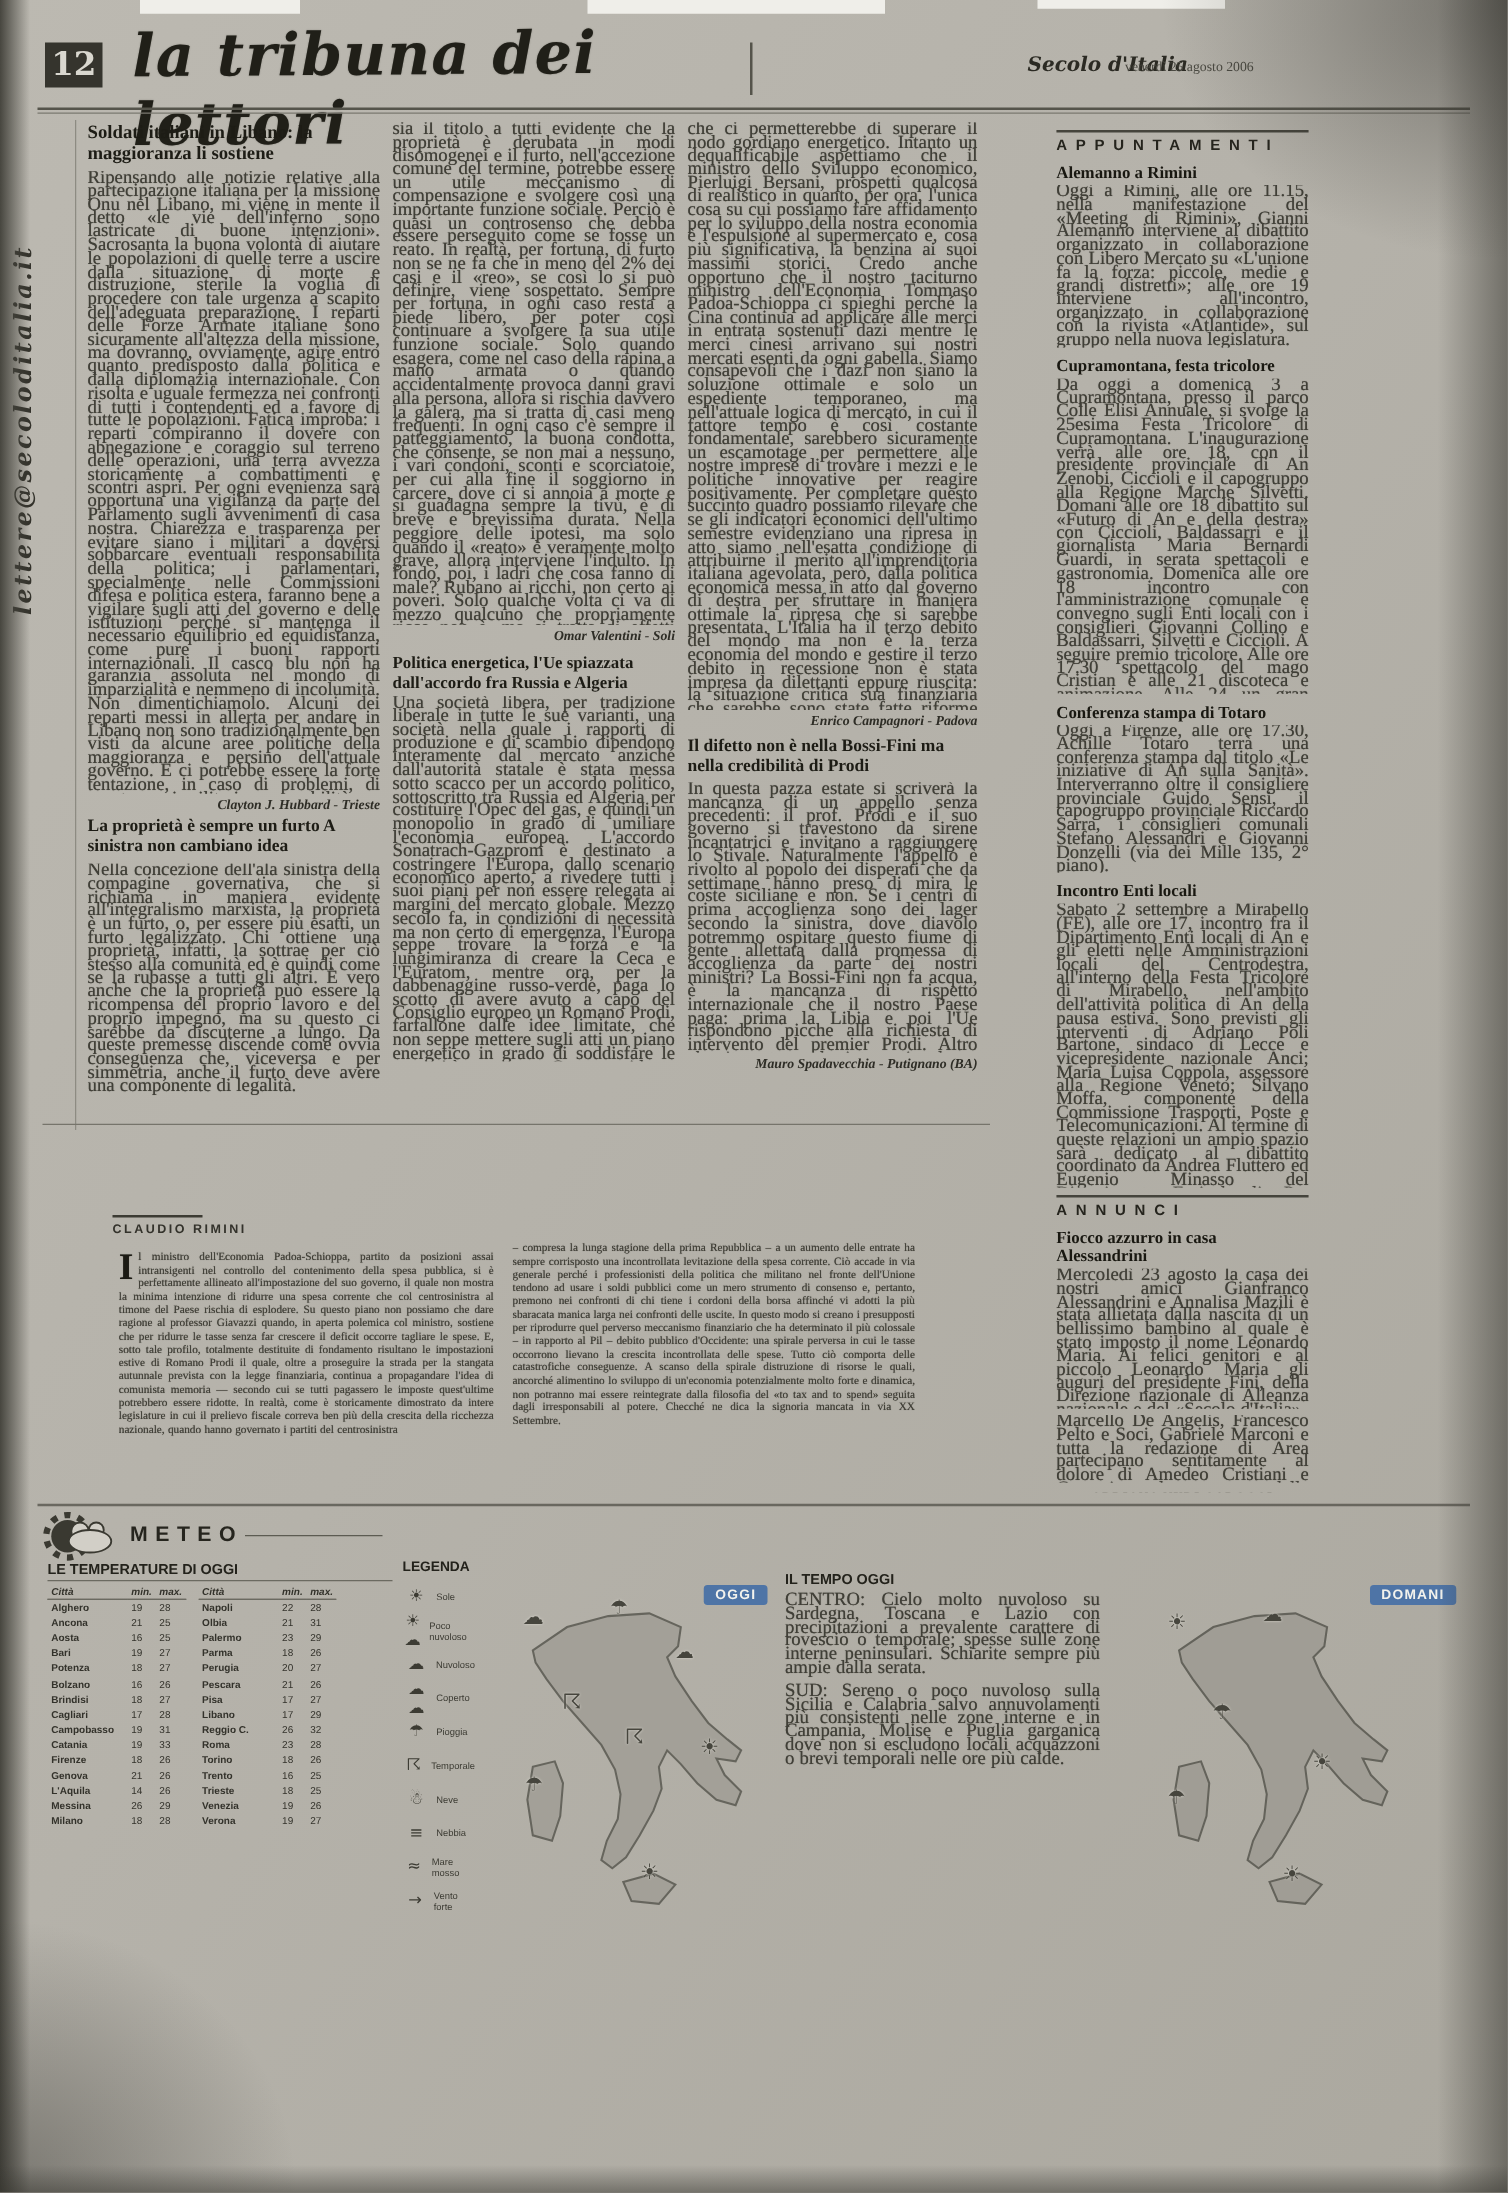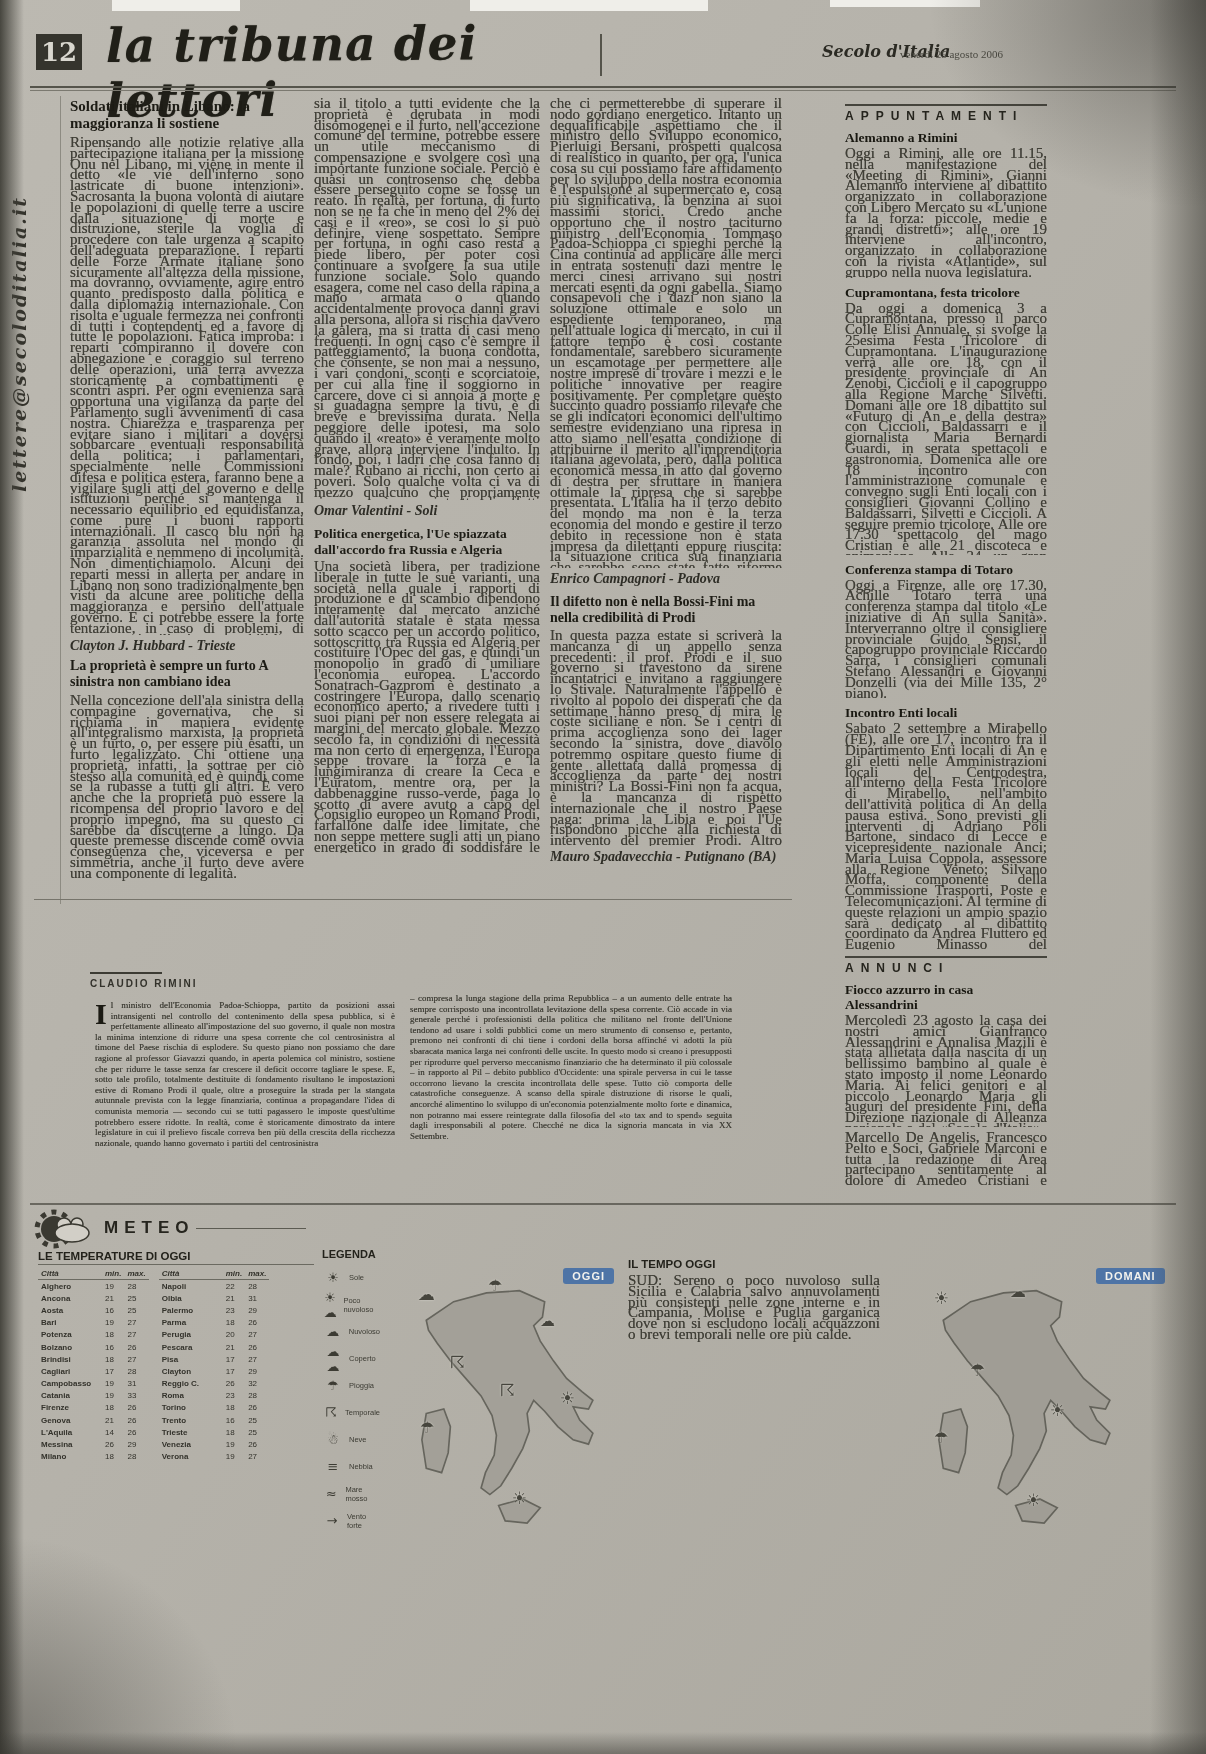--- a/index.html
+++ b/index.html
@@ -20,21 +20,21 @@
   .mast-rule{left:30px;top:86px;width:1146px;height:2px;background:#55544b;}
   .mast-rule2{left:30px;top:90px;width:1146px;height:1px;background:#7b7970;}
   
   .email-vert{left:8px;top:112px;height:380px;writing-mode:vertical-rl;transform:rotate(180deg);
               font-family:"DejaVu Serif",serif;font-style:italic;font-weight:bold;font-size:19px;
               letter-spacing:2px;color:#33322b;}
   .vline{width:1px;background:#8d8b82;}
   
   .let-title{font-size:15px;line-height:17px;font-weight:bold;color:#1d1c15;margin-bottom:5px;}
   .sub-title{font-size:13.5px;line-height:15.5px;font-weight:bold;color:#1d1c15;margin:7px 0 4px;}
-  .sig{font-style:italic;font-weight:bold;font-size:14px;text-align:left;color:#2e2d26;margin:3px 0 4px;}
+  .sig{font-style:italic;font-weight:bold;font-size:11px;text-align:right;color:#2e2d26;margin:3px 0 4px;}
   
   .col-header{font-family:"Liberation Sans",sans-serif;font-weight:bold;font-size:12px;letter-spacing:7px;
               color:#25241d;border-top:2px solid #45443c;padding-top:3px;margin-bottom:4px;white-space:nowrap;overflow:hidden;}
   .app-title{font-size:13.5px;line-height:15px;font-weight:bold;color:#191811;margin:7px 0 3px;}
   .app-body{max-height:252px;}
   .ann-sig{text-align:center;font-weight:bold;font-size:10px;letter-spacing:1px;color:#23221b;margin-top:7px;}
   
   .headline{font-size:36px;line-height:40px;font-weight:bold;letter-spacing:-0.5px;color:#14130d;
             text-shadow:0 0 1px rgba(20,19,13,.4);}
   .byline-rule{width:72px;height:2px;background:#3c3b33;}
@@ -317,21 +317,21 @@
               <td>26</td>
             </tr>
 
             <tr>
               <td class="c">Pisa</td>
               <td>17</td>
               <td>27</td>
             </tr>
 
             <tr>
-              <td class="c">Clayton</td>
+              <td class="c">Libano</td>
               <td>17</td>
               <td>29</td>
             </tr>
 
             <tr>
               <td class="c">Reggio C.</td>
               <td>26</td>
               <td>32</td>
             </tr>
 
@@ -443,20 +443,21 @@
     <span class="wicon" style="left:58px;top:92px;font-size:17px;">☈</span>
     <span class="wicon" style="left:108px;top:120px;font-size:17px;">☈</span>
     <span class="wicon" style="left:28px;top:158px;font-size:16px;">☂</span>
     <span class="wicon" style="left:168px;top:128px;font-size:17px;">☀</span>
     <span class="wicon" style="left:120px;top:228px;font-size:17px;">☀</span>
     <span class="day-badge" style="right:0px;top:8px;">OGGI</span>
   </div>
 
   <div class="abs" style="left:628px;top:1258px;width:252px;">
     <div class="fc-title">IL TEMPO OGGI</div>
+    <div class="body-text fc-par">CENTRO: Cielo molto nuvoloso su Sardegna, Toscana e Lazio con precipitazioni a prevalente carattere di rovescio o temporale; spesse sulle zone interne peninsulari. Schiarite sempre più ampie dalla serata.</div>
     <div class="body-text fc-par">SUD: Sereno o poco nuvoloso sulla Sicilia e Calabria salvo annuvolamenti più consistenti nelle zone interne e in Campania, Molise e Puglia garganica dove non si escludono locali acquazzoni o brevi temporali nelle ore più calde.</div>
   </div>
 
   <div class="abs map-box" style="left:900px;top:1260px;width:306px;height:285px;overflow:hidden;">
     <svg width="240" height="285" viewBox="0 0 200 260">
       <path d="M30,55 L55,38 L85,30 L115,28 L138,38 L136,52 L128,60 L134,74 L146,92 L158,108 L172,120 L182,128 L178,136 L164,134 L170,146 L182,158 L178,168 L164,164 L150,152 L138,138 L128,128 L122,140 L124,156 L118,172 L108,190 L98,206 L88,214 L80,208 L84,194 L92,178 L94,160 L90,142 L80,124 L66,108 L52,92 L40,76 L32,64 Z" fill="#a09d95" stroke="#64635b" stroke-width="1.5"></path>
       <path d="M96,224 L118,218 L134,226 L122,240 L102,238 Z" fill="#a09d95" stroke="#64635b" stroke-width="1.5"></path>
       <path d="M30,140 L46,136 L52,152 L50,176 L44,194 L30,190 L26,164 Z" fill="#a09d95" stroke="#64635b" stroke-width="1.5"></path>
     </svg>
     <span class="wicon" style="left:34px;top:28px;font-size:17px;">☀</span>

